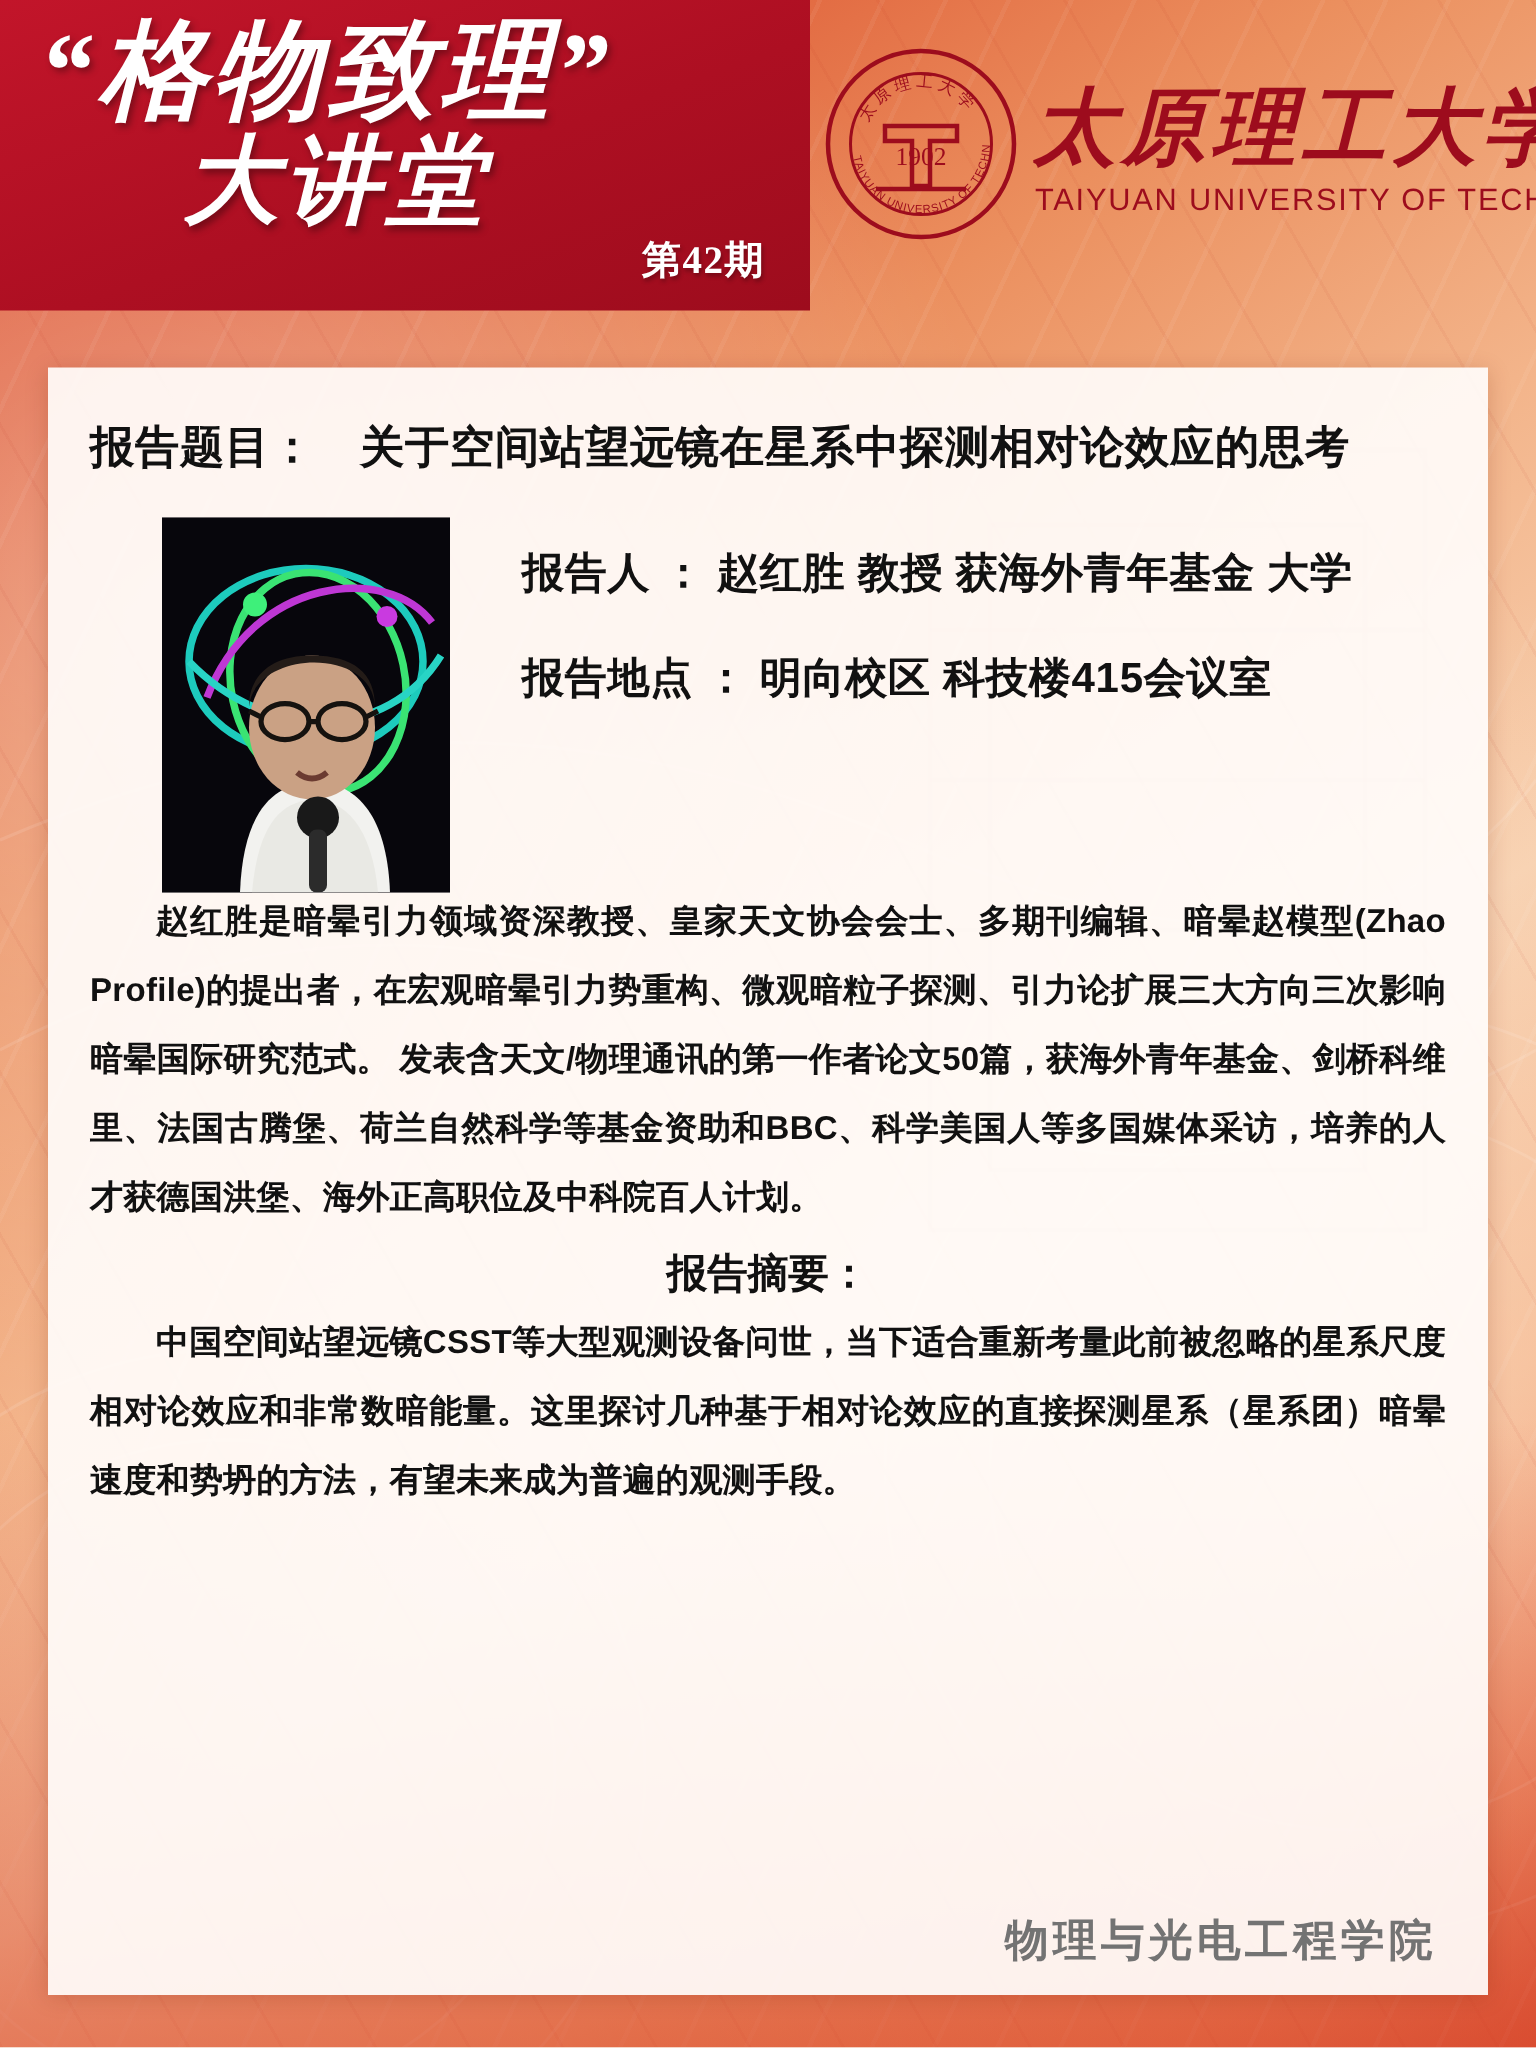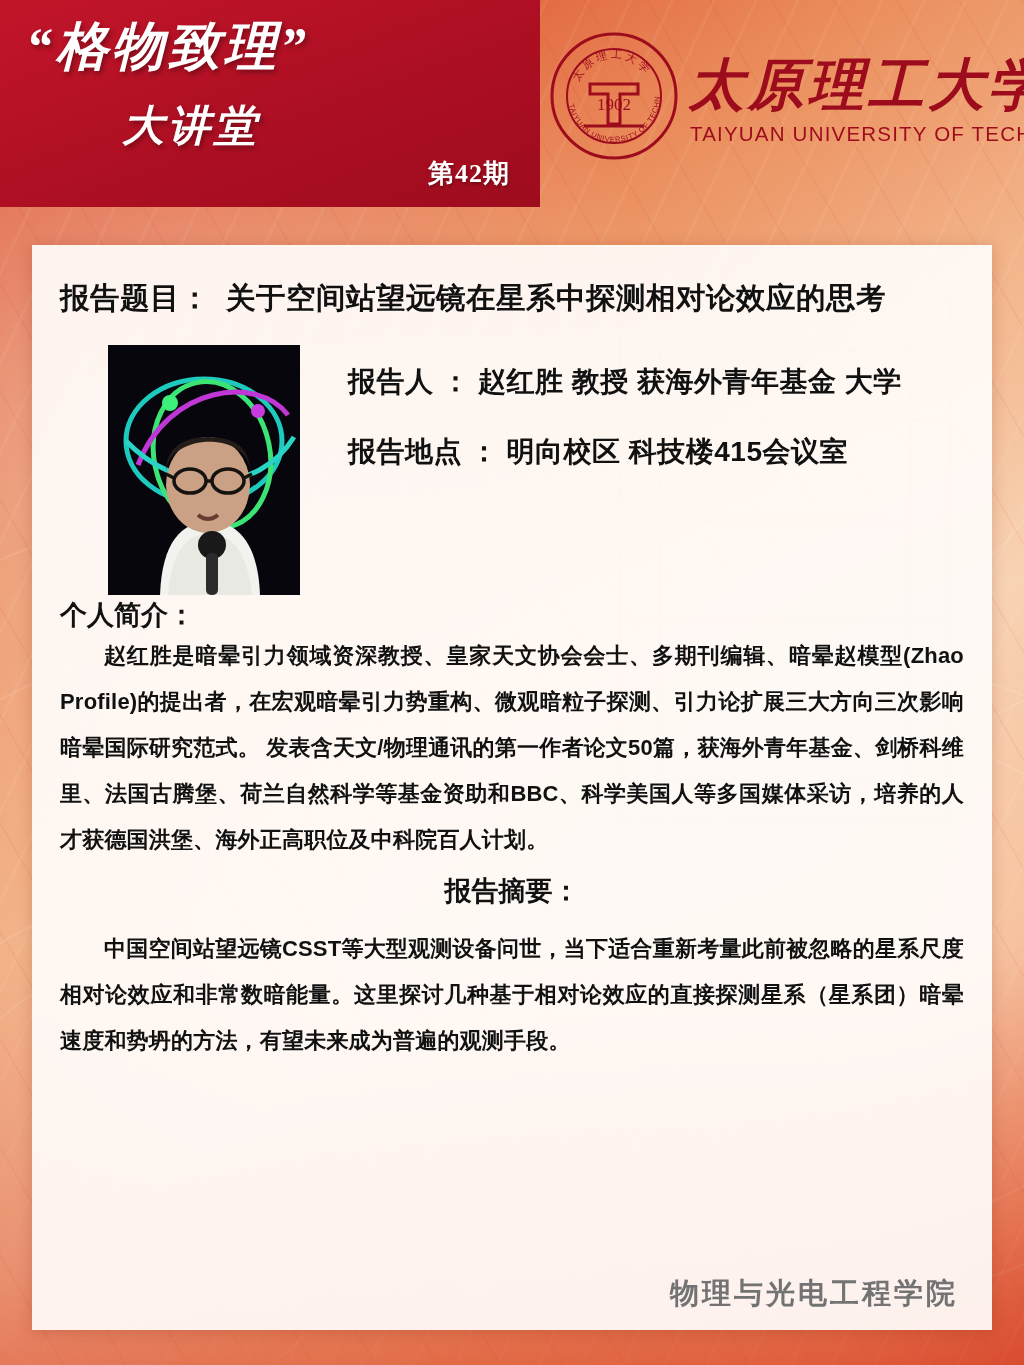--- a/index.html
+++ b/index.html
@@ -68,29 +68,30 @@
     left: 26px;
     width: 500px;
     color: #ffffff;
     font-family: "Liberation Serif", serif;
     font-weight: bold;
     font-style: italic;
     letter-spacing: 4px;
     text-shadow: 2px 3px 5px rgba(0,0,0,0.35);
   }
   .header-line1 {
-    font-size: 52px;
+    font-size: 72px;
     line-height: 82px;
     white-space: nowrap;
   }
   .header-line2 {
-    font-size: 42px;
+    font-size: 64px;
     line-height: 76px;
     padding-left: 96px;
     white-space: nowrap;
+    font-family: Liberation Mono, monospace;
   }
   .header-issue {
     position: absolute;
     left: 428px;
     top: 156px;
     font-size: 26px;
     color: #ffffff;
     font-family: "Liberation Serif", serif;
     font-weight: bold;
     font-style: normal;
@@ -156,21 +157,21 @@
 
   .topic-row {
     display: flex;
     align-items: baseline;
     font-size: 29.5px;
     font-weight: bold;
     color: #111111;
     letter-spacing: 0.5px;
     white-space: nowrap;
   }
-  .topic-label { margin-right: 16px; text-align: center; }
+  .topic-label { margin-right: 30px; text-align: center; }
   .topic-value { }
 
   .meta-block {
     position: relative;
     margin-top: 24px;
     height: 250px;
   }
   .portrait {
     position: absolute;
     left: 48px;
@@ -211,21 +212,21 @@
     line-height: 46px;
     color: #111111;
     text-align: justify;
     text-indent: 2em;
     margin: 0;
     letter-spacing: 0.2px;
     font-weight: bold;
   }
   .bio-text { margin-top: -2px; }
   .abstract-title { margin-top: 10px; text-align: center; }
-  .abstract-text { margin-top: 17px; }
+  .abstract-text { margin-top: 5px; }
 
   .college {
     position: absolute;
     right: 34px;
     bottom: 16px;
     font-family: "Liberation Serif", serif;
     font-weight: bold;
     font-size: 29px;
     letter-spacing: 3px;
     color: #737373;
@@ -328,21 +329,20 @@
         <div class="meta-lines">
           <div class="meta-line">
             <span class="lbl">报告人</span><span class="sep">：</span><span class="val">赵红胜 教授  获海外青年基金 大学</span>
           </div>
           <div class="meta-line">
             <span class="lbl">报告地点</span><span class="sep">：</span><span class="val">明向校区 科技楼415会议室</span>
           </div>
         </div>
       </div>
 
-      <div class="section-title">个人简介：</div>
       <p class="body-text bio-text">赵红胜是暗晕引力领域资深教授、皇家天文协会会士、多期刊编辑、暗晕赵模型(Zhao Profile)的提出者，在宏观暗晕引力势重构、微观暗粒子探测、引力论扩展三大方向三次影响暗晕国际研究范式。 发表含天文/物理通讯的第一作者论文50篇，获海外青年基金、剑桥科维里、法国古腾堡、荷兰自然科学等基金资助和BBC、科学美国人等多国媒体采访，培养的人才获德国洪堡、海外正高职位及中科院百人计划。</p>
 
       <div class="section-title abstract-title">报告摘要：</div>
       <p class="body-text abstract-text">中国空间站望远镜CSST等大型观测设备问世，当下适合重新考量此前被忽略的星系尺度相对论效应和非常数暗能量。这里探讨几种基于相对论效应的直接探测星系（星系团）暗晕速度和势坍的方法，有望未来成为普遍的观测手段。</p>
 
     </div>
 
     <div class="college">物理与光电工程学院</div>
   </div>
 

